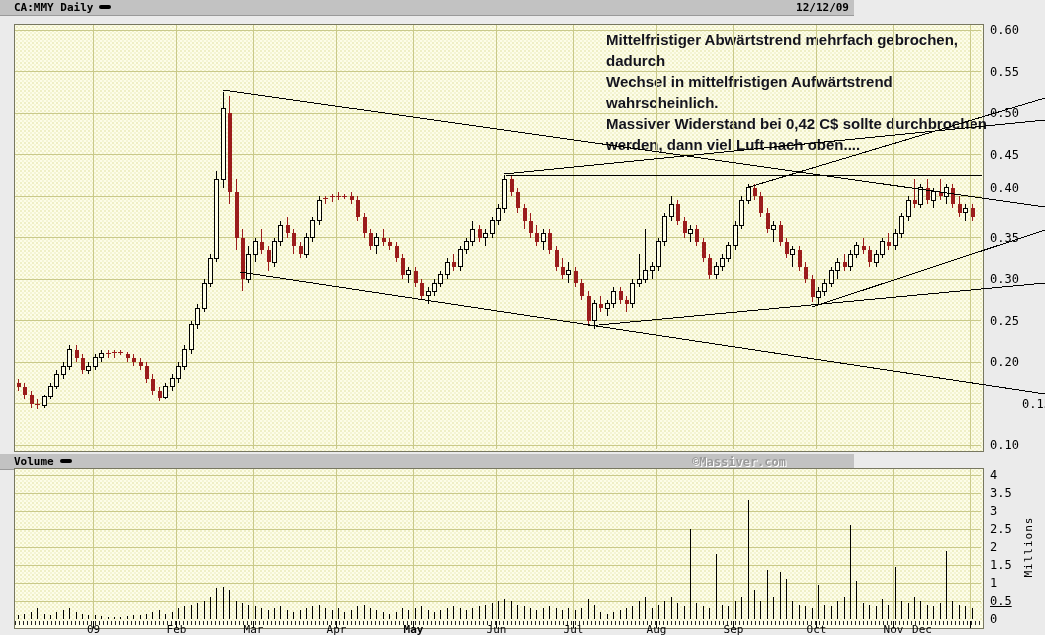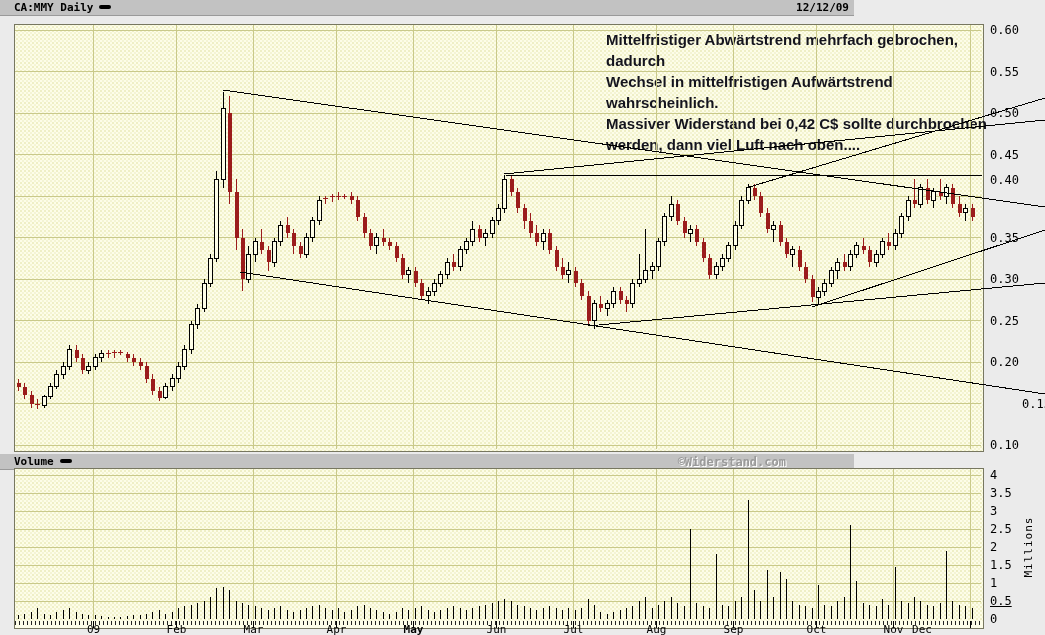--- a/index.html
+++ b/index.html
@@ -77,35 +77,35 @@
 
 <div class="grayband" id="topband">
   <span class="bandtext" style="left:14px;"><span>CA:MMY Daily</span><span class="dash-swatch"></span></span>
   <span id="chart-date">12/12/09</span>
 </div>
 
 <div class="panel" id="price-panel"></div>
 
 <div class="grayband" id="volband">
   <span class="bandtext" style="left:14px;"><span>Volume</span><span class="dash-swatch"></span></span>
-  <span id="watermark">©Widerstand.com</span>
+  <span id="watermark">©Massiver.com</span>
 </div>
 
 <div class="panel" id="volume-panel"></div>
 
 <div id="tickstrip">
   <div class="minor-ticks"></div>
 </div>
 
 <div id="price-ylabels">
     <div class="ylab" style="top: 30px;">0.60</div>
     <div class="ylab" style="top: 71.5px;">0.55</div>
     <div class="ylab" style="top: 113px;">0.50</div>
     <div class="ylab" style="top: 154.5px;">0.45</div>
-    <div class="ylab" style="top: 180px;">0.40</div>
+    <div class="ylab" style="top: 188px;">0.40</div>
     <div class="ylab" style="top: 237.5px;">0.35</div>
     <div class="ylab" style="top: 279px;">0.30</div>
     <div class="ylab" style="top: 320.5px;">0.25</div>
     <div class="ylab" style="top: 362px;">0.20</div>
     <div class="ylab" style="top: 403.5px; margin-left: 32px;">0.15</div>
     <div class="ylab" style="top: 445px;">0.10</div>
   </div>
 <div id="volume-ylabels">
     <div class="vlab" style="top: 475px;">4</div>
     <div class="vlab" style="top: 493px;">3.5</div>

